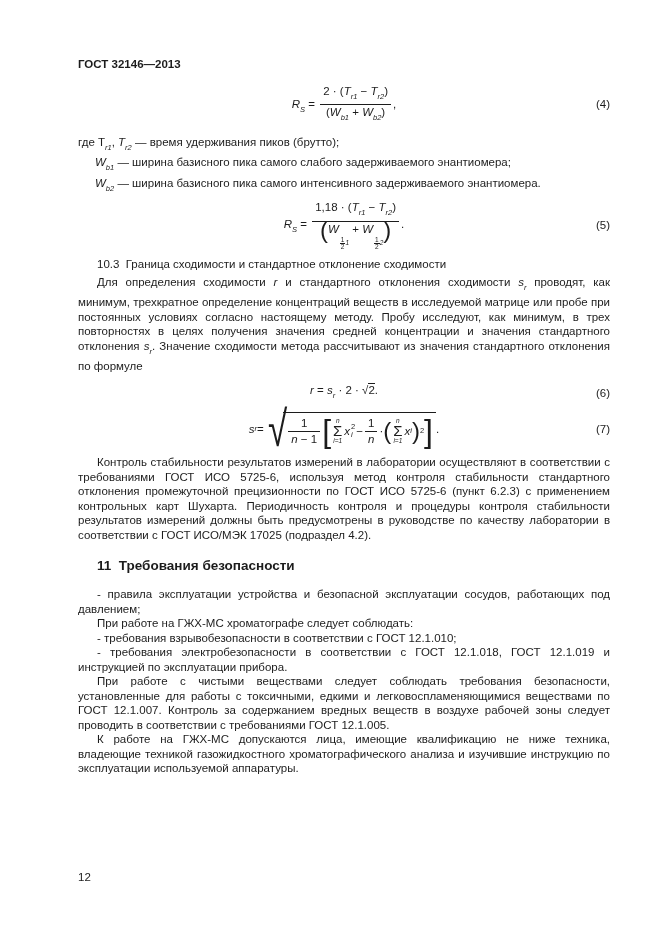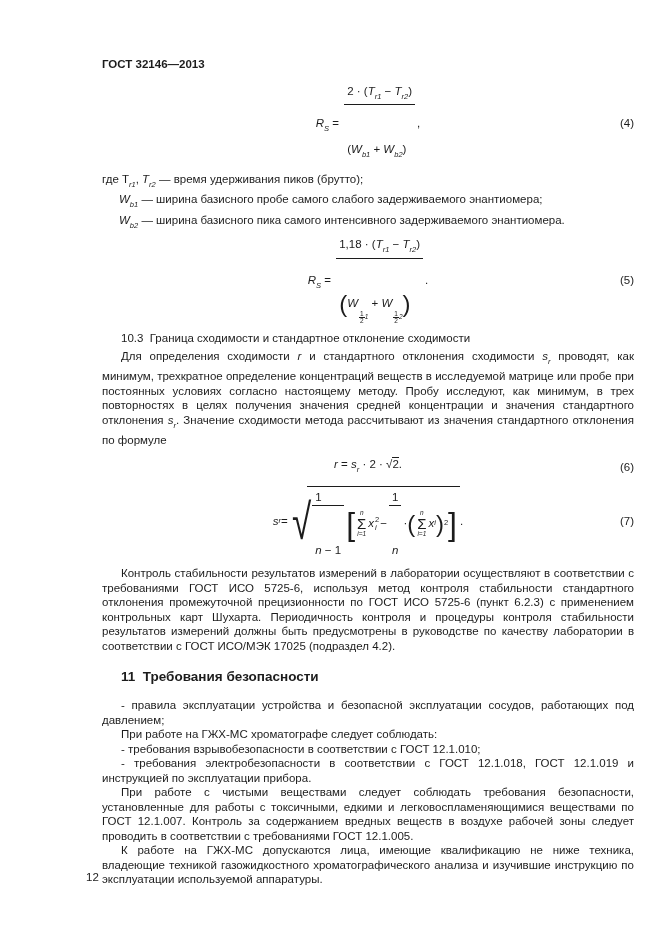--- a/index.html
+++ b/index.html
@@ -1,36 +1,36 @@
 <!DOCTYPE html>
 <html><head>
 <meta charset="utf-8">
 <style>
   html,body{margin:0;padding:0;background:#ffffff;}
   .page{
     width:661px;height:936px;background:#ffffff;position:relative;overflow:hidden;
     color:#1c1c1c;font-family:"Liberation Sans",sans-serif;
     font-size:11.5px;line-height:14.5px;
   }
-  .content{position:absolute;left:78px;top:57px;width:532px;margin-left:24px;}
+  .content{position:absolute;left:78px;top:57px;width:532px;}
   .doc-header{font-weight:bold;margin:0 0 12px 0;}
   p.body{margin:0;text-indent:19px;text-align:justify;}
   p.plain{margin:0;}
   .where-cont{padding-left:17px;}
   .h-sub{font-weight:normal;text-indent:19px;text-align:justify;margin:7px 0 3px 0;}
   .h-chapter{font-weight:bold;font-size:13.5px;line-height:16px;text-indent:19px;margin:16px 0 13px 0;}
-  .pagenum{position:absolute;left:86px;top:870px;}
+  .pagenum{position:absolute;left:78px;top:870px;}
 
   
   .formula{position:relative;display:flex;justify-content:center;align-items:center;margin:9px 0;}
   .f5{margin:4px 0 7px 0;}
   .eqnum{position:absolute;right:0;font-style:normal;}
   .v{font-style:italic;}
   .sb{font-size:7.5px;vertical-align:-4px;font-style:italic;letter-spacing:0;}
-  .frac{display:inline-flex;flex-direction:column;vertical-align:middle;margin:0 2px;gap:37px;}
+  .frac{display:inline-flex;flex-direction:column;text-align:center;vertical-align:middle;margin:0 2px;}
   .frac .fn{border-bottom:1px solid #1c1c1c;padding:0 3px;}
   .frac .fd{padding:0 3px;}
   .hf{display:inline-flex;flex-direction:column;align-items:center;font-size:6.5px;line-height:6px;font-style:normal;vertical-align:-9px;margin-left:1px;}
   .hf .t{border-bottom:1px solid #1c1c1c;padding:0 1px;}
   .idx{font-size:6.5px;vertical-align:-12px;font-style:italic;}
   .bigp{font-size:24px;font-weight:300;font-style:normal;line-height:0;vertical-align:middle;}
   .bigb{font-size:32px;font-weight:300;font-style:normal;line-height:0;vertical-align:middle;}
   .sum{display:inline-flex;flex-direction:column;align-items:center;font-size:6.5px;line-height:6.5px;font-style:italic;margin:0 2px;vertical-align:middle;}
   .sum .sig{font-size:15px;line-height:14px;font-style:normal;}
   .ss{display:inline-flex;flex-direction:column;font-size:7.5px;line-height:8px;font-style:italic;vertical-align:middle;margin:0 1px;}
@@ -53,21 +53,21 @@
       <span>
         <span class="v">R</span><span class="sb">S</span><span> = </span><span class="frac">
             <span class="fn"><span>2 · (</span><span class="v">T</span><span class="sb">r1</span><span> − </span><span class="v">T</span><span class="sb">r2</span><span>)</span></span>
             <span class="fd"><span>(</span><span class="v">W</span><span class="sb">b1</span><span> + </span><span class="v">W</span><span class="sb">b2</span><span>)</span></span>
           </span><span>,</span>
       </span>
       <span class="eqnum">(4)</span>
     </div>
 
     <p class="plain"><span>где </span><span>T</span><span class="sb">r1</span><span>, </span><span class="v">T</span><span class="sb">r2</span><span> — время удерживания пиков (брутто);</span></p>
-    <p class="plain where-cont"><span class="v">W</span><span class="sb">b1</span><span> — ширина базисного пробе самого слабого задерживаемого энантиомера;</span></p>
+    <p class="plain where-cont"><span class="v">W</span><span class="sb">b1</span><span> — ширина базисного пика самого слабого задерживаемого энантиомера;</span></p>
     <p class="plain where-cont"><span class="v">W</span><span class="sb">b2</span><span> — ширина базисного пика самого интенсивного задерживаемого энантиомера.</span></p>
 
 
     <div class="formula f5">
       <span>
         <span class="v">R</span><span class="sb">S</span><span> = </span><span class="frac">
             <span class="fn"><span>1,18 · (</span><span class="v">T</span><span class="sb">r1</span><span> − </span><span class="v">T</span><span class="sb">r2</span><span>)</span></span>
             <span class="fd"><span class="bigp">(</span><span class="v">W</span><span class="hf">
                 <span class="t">1</span>
                 <span>2</span>

